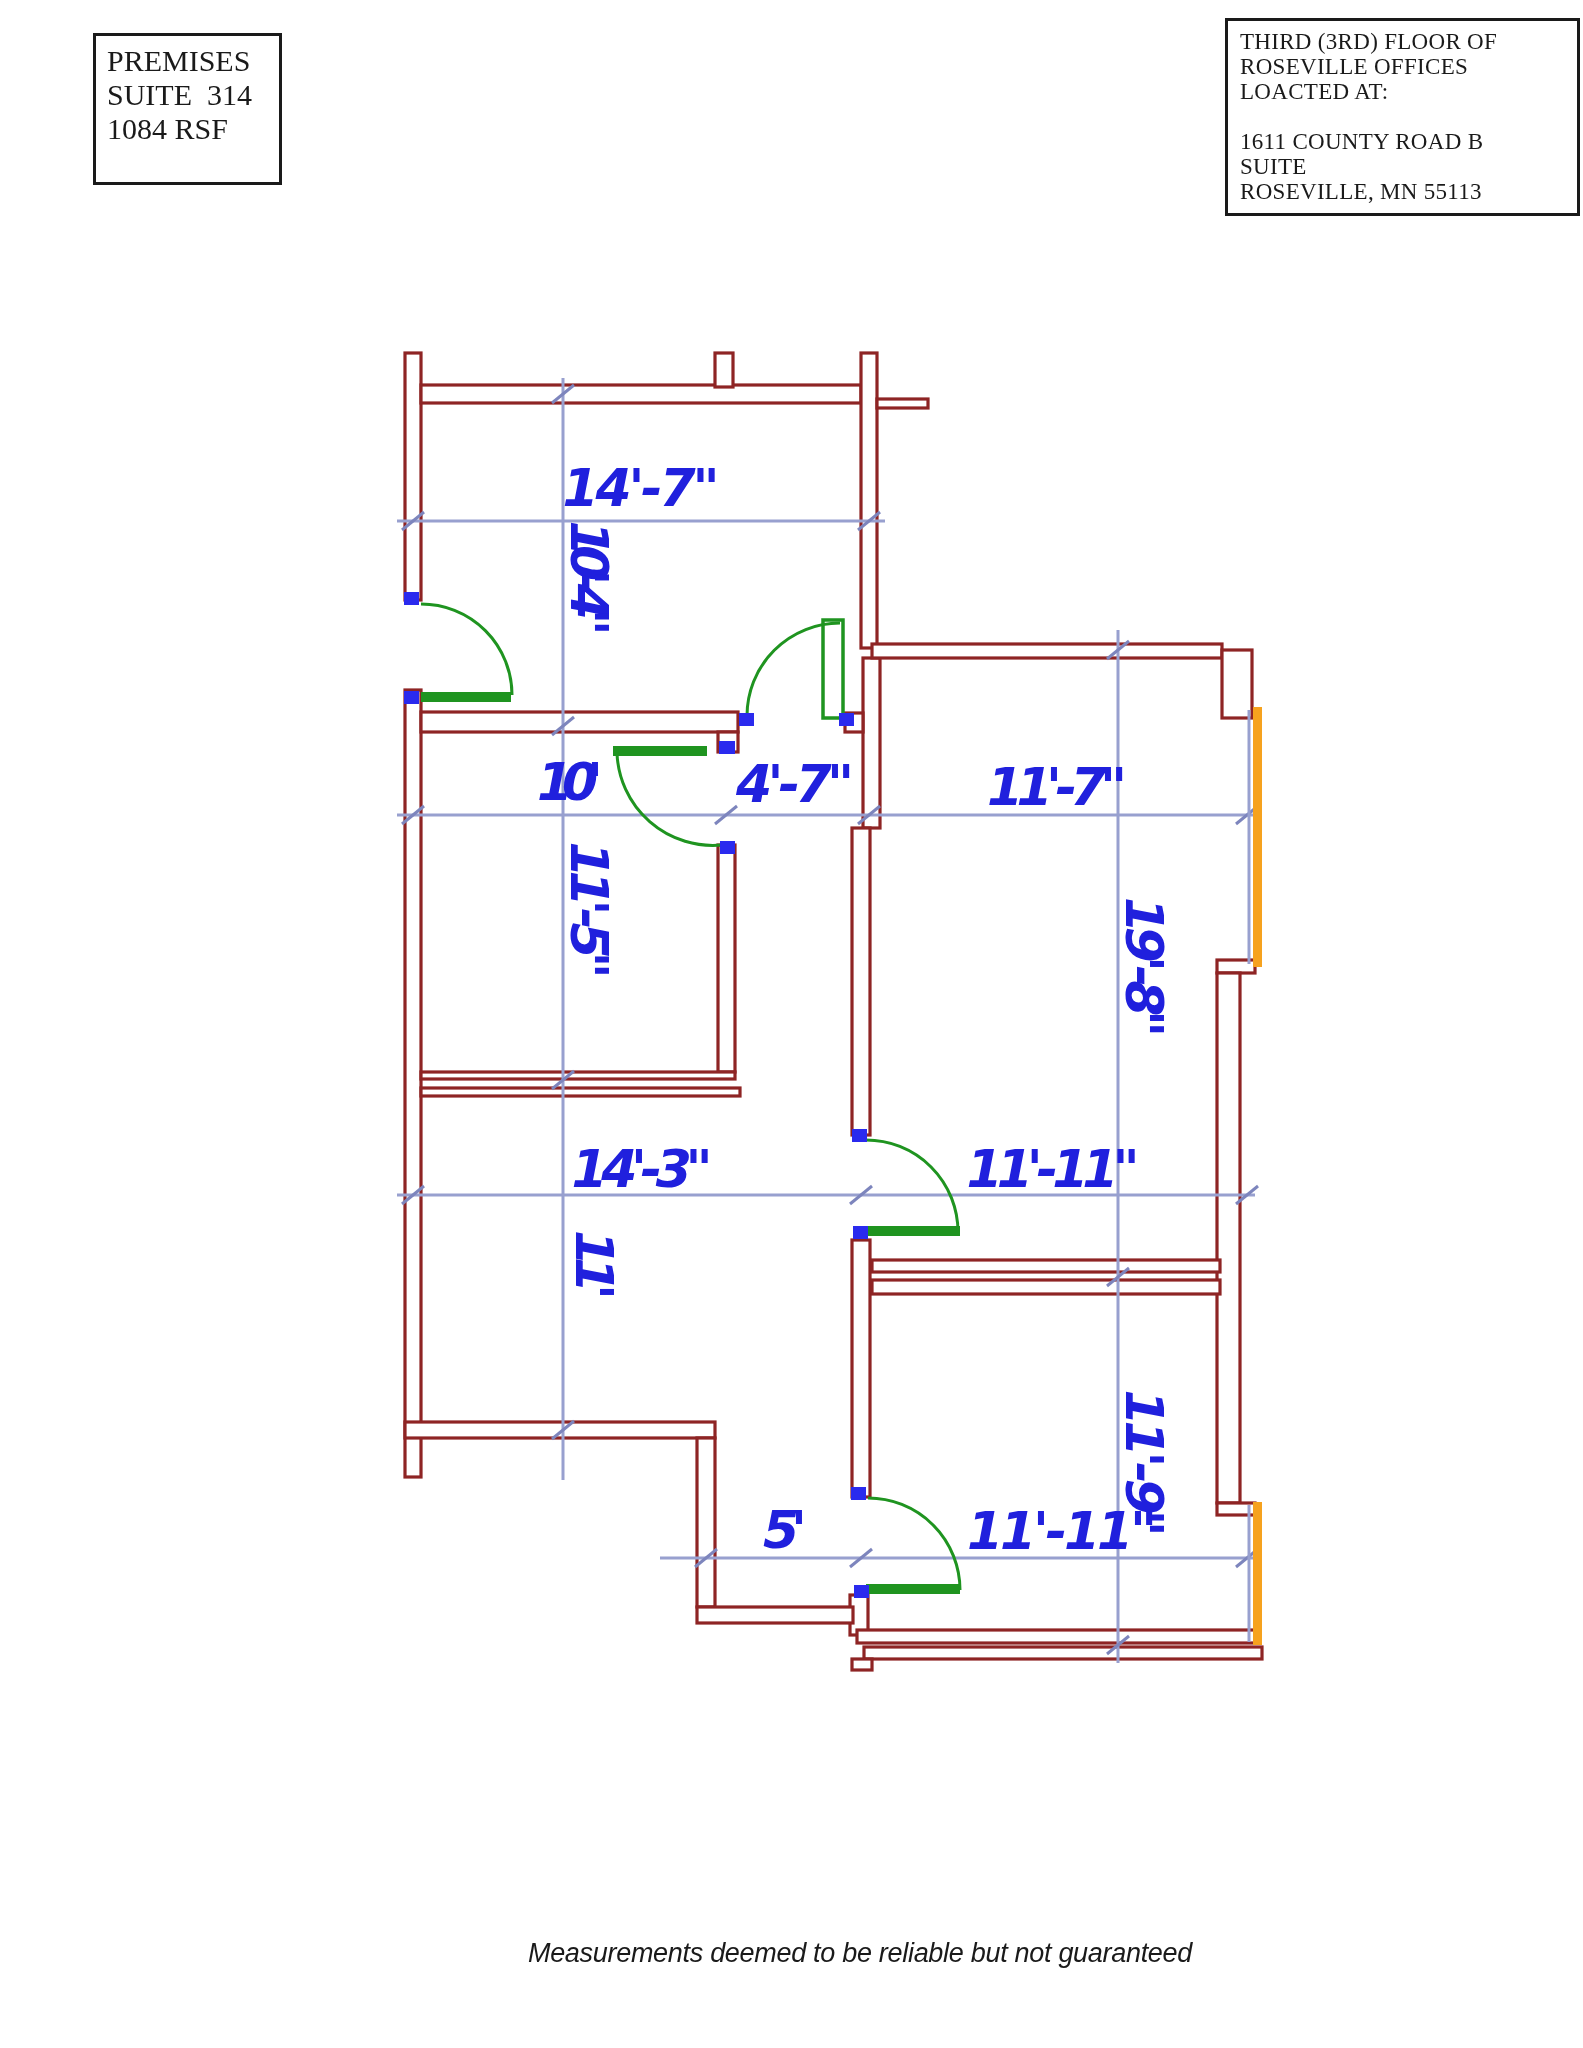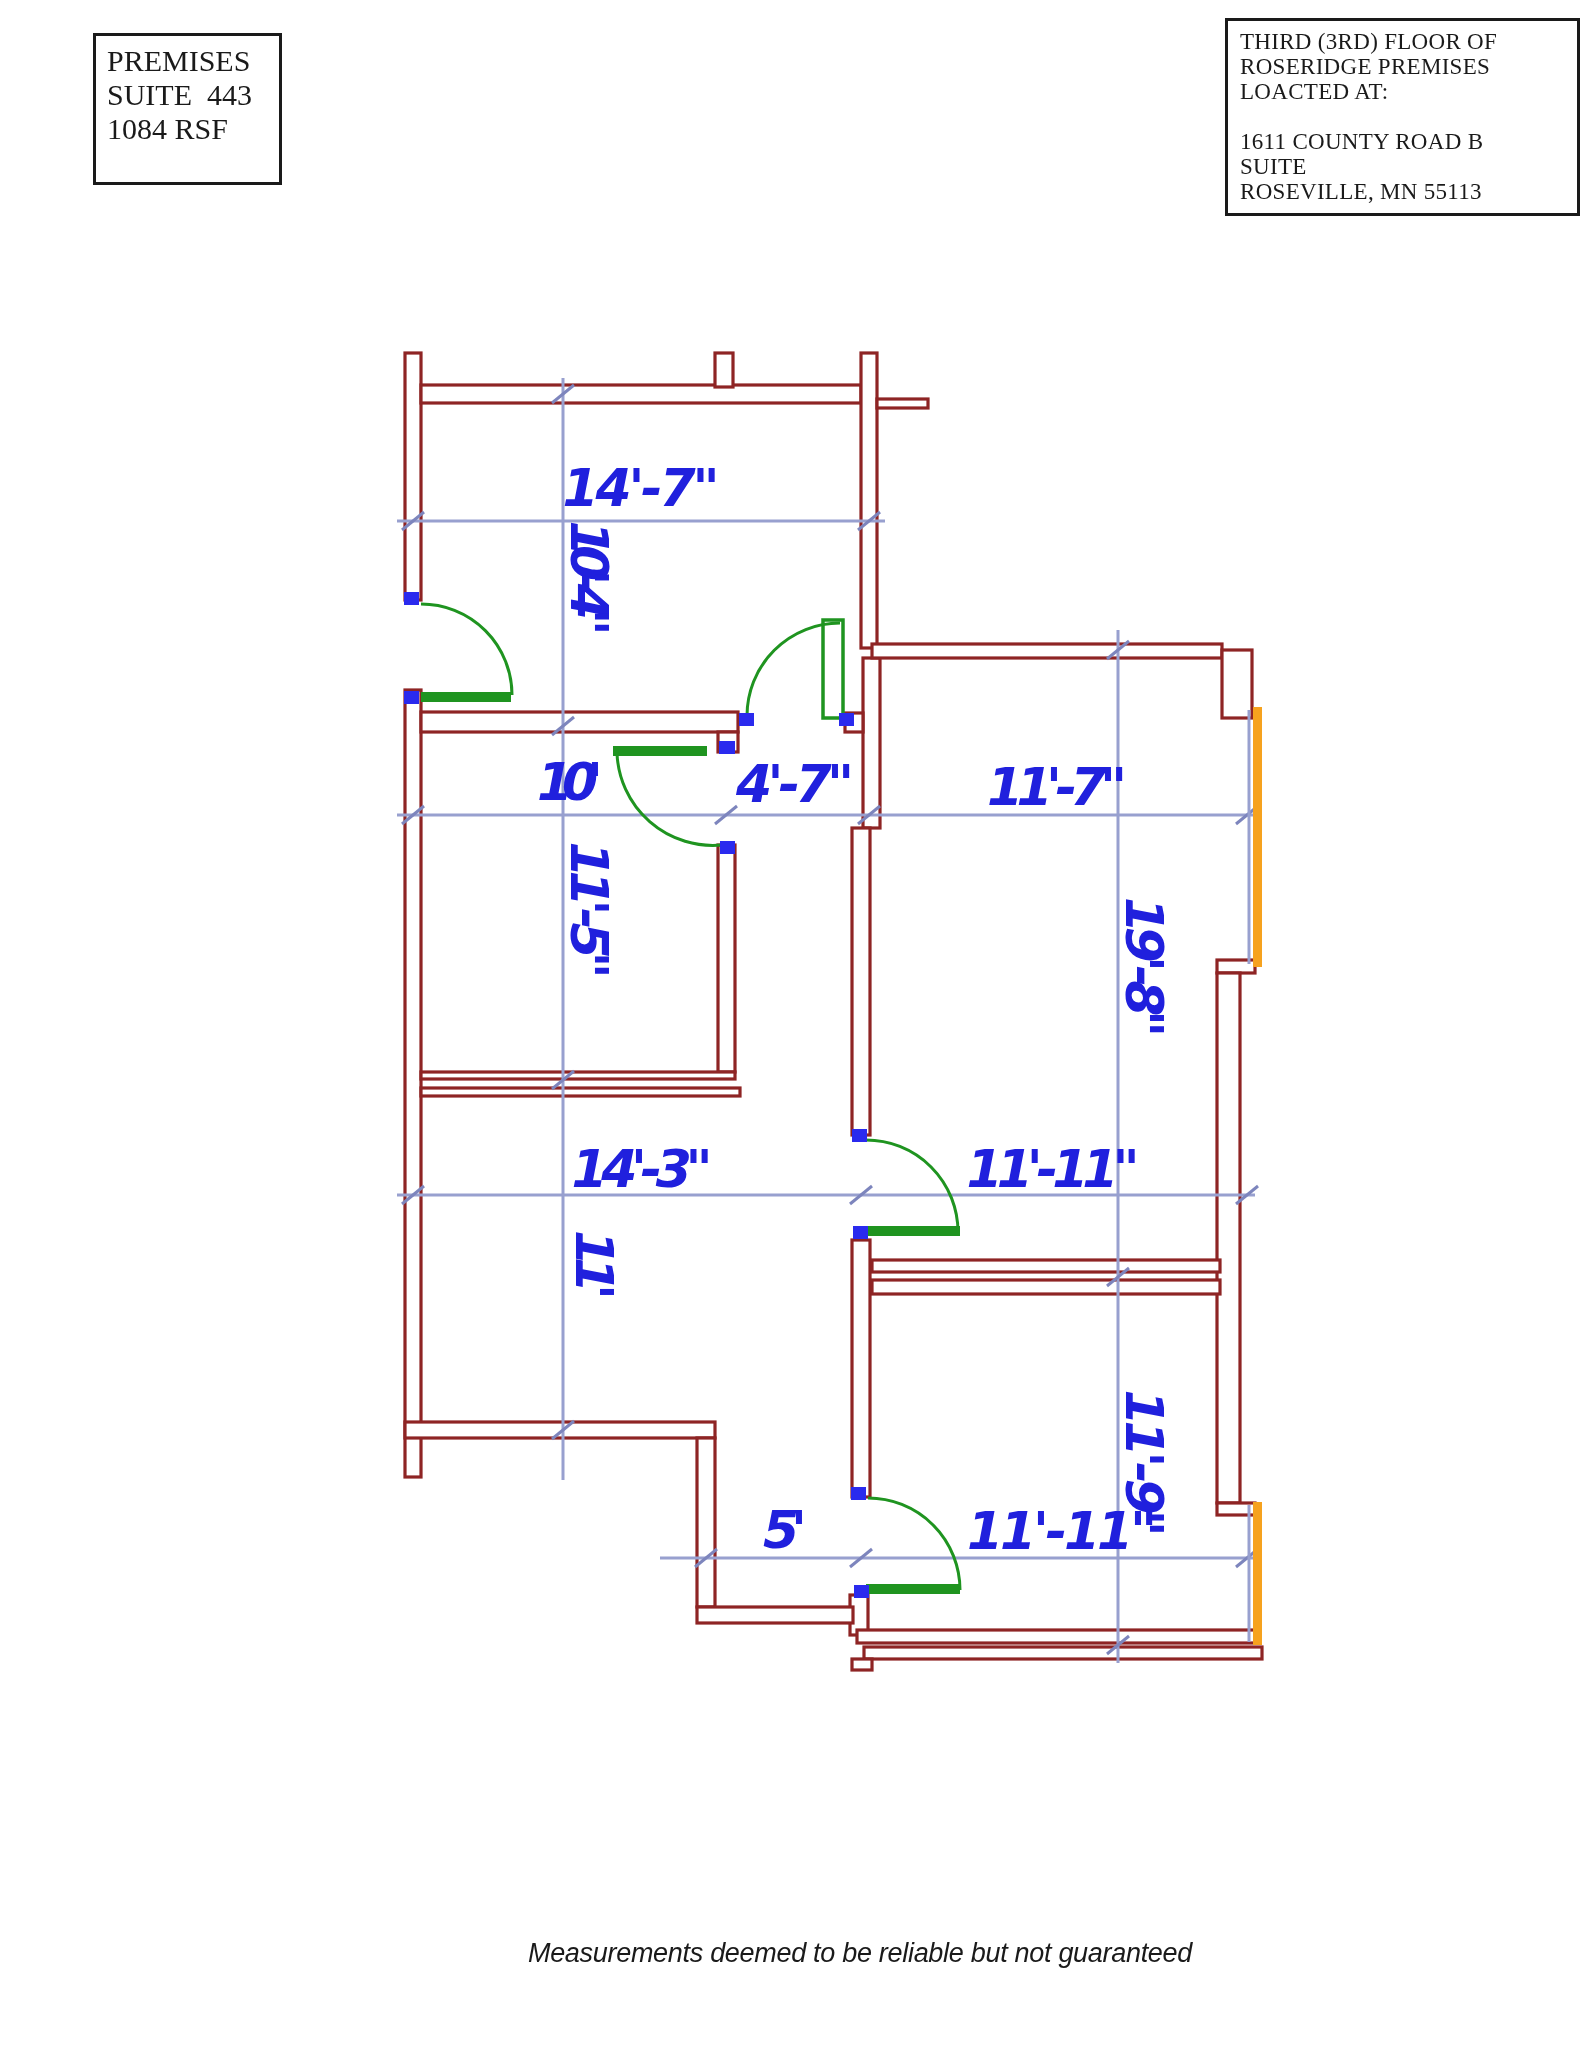--- a/index.html
+++ b/index.html
@@ -22,27 +22,27 @@
     position:absolute;left:392px;top:1938px;width:800px;text-align:right;
     font-family:"Liberation Sans", sans-serif;font-style:italic;font-size:27px;color:#1a1a1a;
     letter-spacing:-0.3px;
   }
 </style>
 </head>
 <body>
 
 <div class="info-box" id="premises-box">
   <div class="pb-line">PREMISES</div>
-  <div class="pb-line">SUITE  443</div>
+  <div class="pb-line">SUITE  314</div>
   <div class="pb-line">1084 RSF</div>
 </div>
 
 <div class="info-box" id="location-box">
   <div class="loc-line">THIRD (3RD) FLOOR OF</div>
-  <div class="loc-line">ROSERIDGE PREMISES</div>
+  <div class="loc-line">ROSEVILLE OFFICES</div>
   <div class="loc-line">LOACTED AT:</div>
   <div class="loc-line"></div>
   <div class="loc-line">1611 COUNTY ROAD B</div>
   <div class="loc-line">SUITE</div>
   <div class="loc-line">ROSEVILLE, MN 55113</div>
 </div>
 
 <div id="plan-wrap">
 <svg width="1583" height="2048" viewBox="0 0 1583 2048" xmlns="http://www.w3.org/2000/svg">
 

